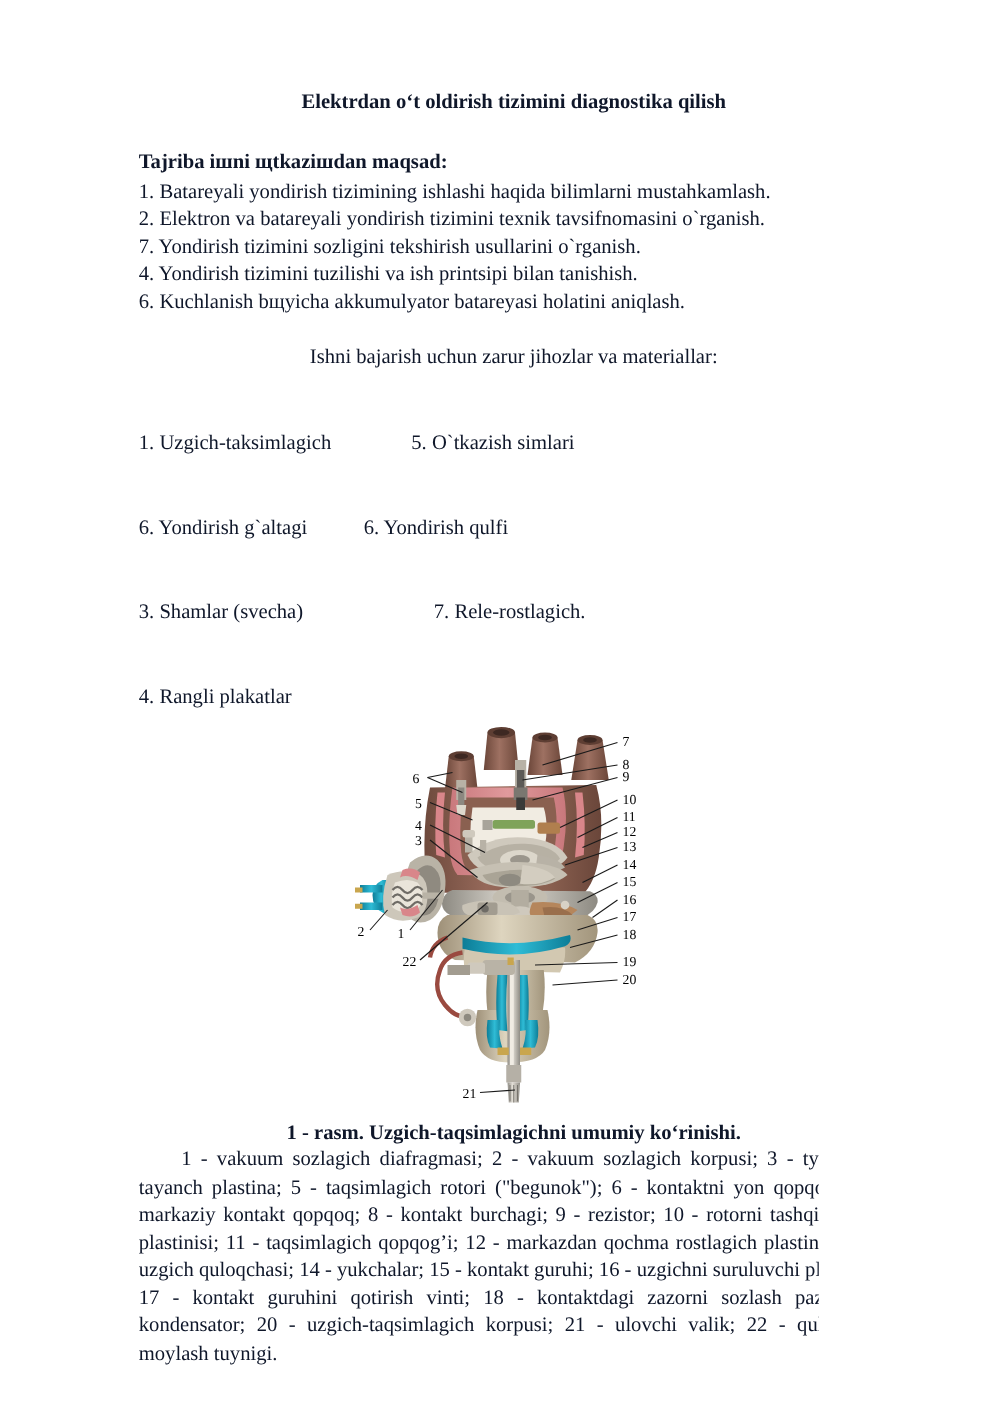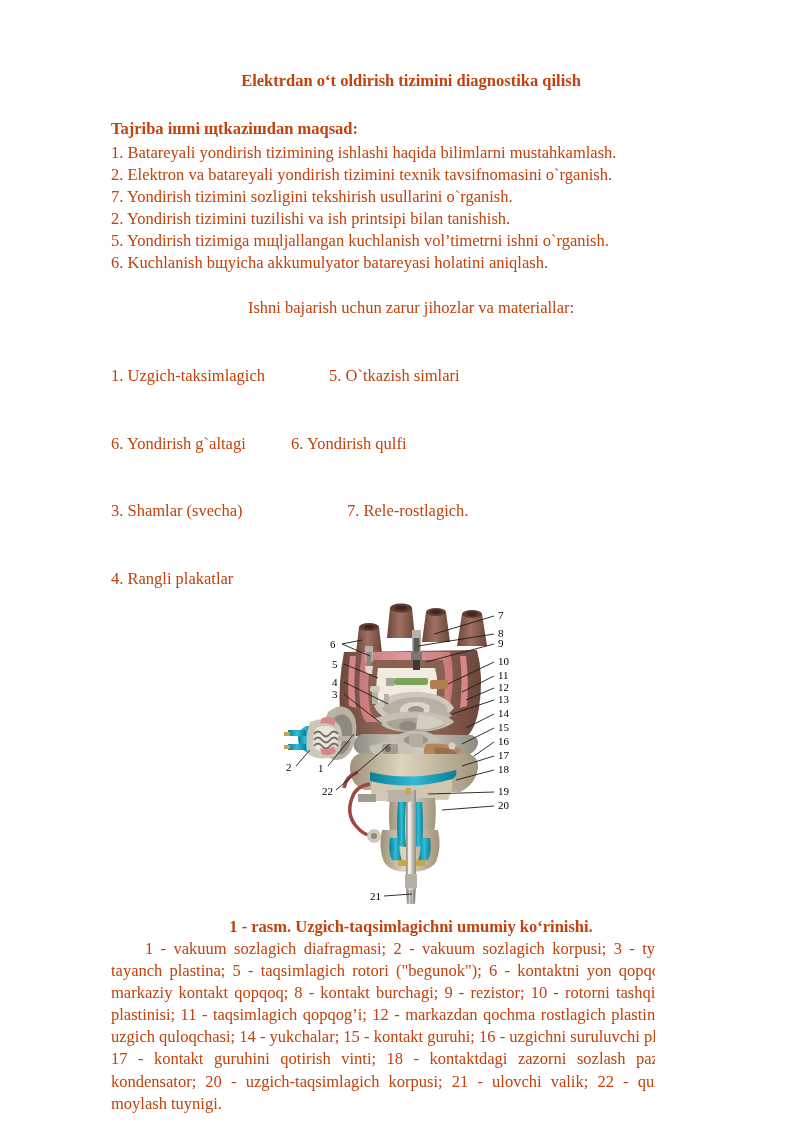--- a/index.html
+++ b/index.html
@@ -6,21 +6,21 @@
     margin: 0;
     padding: 0;
     background: #ffffff;
   }
   .page {
     position: relative;
     width: 655px;
     height: 1131px;
     background: #ffffff;
     font-family: "Liberation Serif", "DejaVu Serif", serif;
-    color: #c2410c;
+    color: #0f172a;
     overflow: hidden;
   }
   .content {
     position: absolute;
     left: 111px;
     top: 70px;
     width: 600px;
   }
   .doc-title {
     text-align: center;
@@ -96,22 +96,21 @@
 <div class="page">
   <div class="content">
 
     <h1 class="doc-title">Elektrdan o‘t oldirish tizimini diagnostika qilish</h1>
 
     <div class="section-head">Tajriba iшni щtkaziшdan maqsad:</div>
 
     <p class="list-line">1. Batareyali yondirish tizimining ishlashi haqida bilimlarni mustahkamlash.</p>
     <p class="list-line">2. Elektron va batareyali yondirish tizimini texnik tavsifnomasini o`rganish.</p>
     <p class="list-line">7. Yondirish tizimini sozligini tekshirish usullarini o`rganish.</p>
-    <p class="list-line">2. Yondirish tizimini tuzilishi va ish printsipi bilan tanishish.</p>
-    <p class="list-line">5. Yondirish tizimiga mщljallangan kuchlanish vol’timetrni ishni o`rganish.</p>
+    <p class="list-line">4. Yondirish tizimini tuzilishi va ish printsipi bilan tanishish.</p>
     <p class="list-line">6. Kuchlanish bщyicha akkumulyator batareyasi holatini aniqlash.</p>
 
     <div class="spacer-block"></div>
 
     <div class="mat-head">Ishni bajarish uchun zarur jihozlar va materiallar:</div>
 
     <div class="mat-row">
       <span class="mat-left">1. Uzgich-taksimlagich</span><span class="mat-right" style="margin-left:38px">5. O`tkazish simlari</span>
     </div>
     <div class="mat-row">

